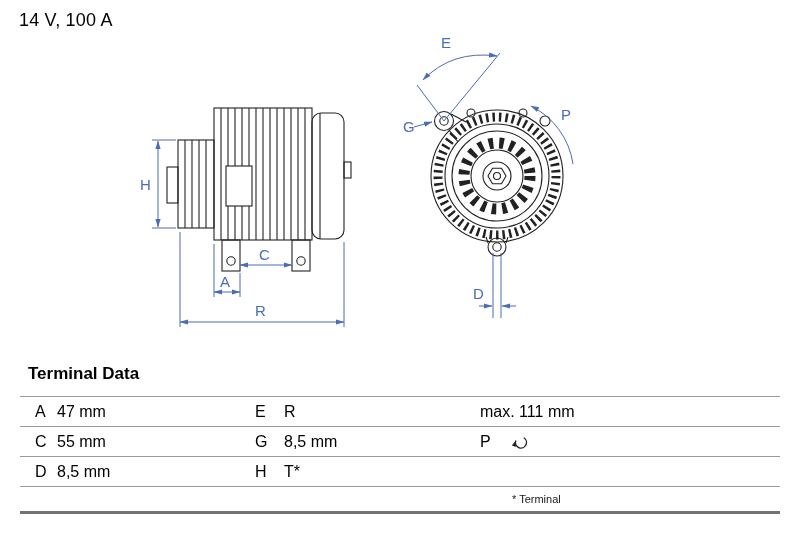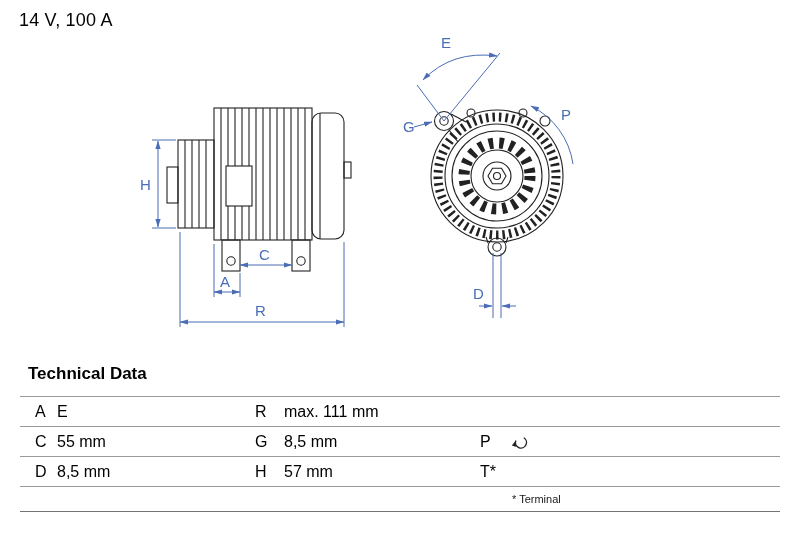--- a/index.html
+++ b/index.html
@@ -12,21 +12,21 @@
   .tech{position:absolute;left:20px;right:20px;top:364px;}
   .tech-heading{font-size:17px;font-weight:bold;margin:0 0 12px 8px;}
   .tbl{border-bottom:1px solid #9a9a9a;}
   .trow{
     display:grid;grid-template-columns:22px 198px 29px 196px 32px auto;
     padding-left:15px;height:29px;align-items:center;
     border-top:1px solid #9a9a9a;font-size:16px;
   }
   .tkey,.tval{white-space:nowrap;}
   .rot-icon{vertical-align:middle;display:inline-block;}
-  .footnote-row{height:24px;display:flex;align-items:center;border-bottom:1px solid #737373;}
+  .footnote-row{height:24px;display:flex;align-items:center;border-bottom:3px solid #737373;}
   .footnote{font-size:11px;margin-left:492px;color:#1a1a1a;}
 </style>
 </head>
 <body>
 
 <div class="page">
 
   <div class="title">14 V, 100 A</div>
 
   <svg class="drawing" width="800" height="356" viewBox="0 0 800 356">
@@ -141,25 +141,26 @@
       <text x="259" y="260">C</text>
       <text x="255" y="316">R</text>
       <text x="441" y="48">E</text>
       <text x="403" y="132">G</text>
       <text x="561" y="120">P</text>
       <text x="473" y="299">D</text>
     </g>
   </svg>
 
   <div class="tech">
-    <div class="tech-heading">Technical Data</div>
+    <div class="tech-heading">Terminal Data</div>
 
     <div class="tbl">
       <div class="trow">
         <span class="tkey">A</span>
+        <span class="tval">47 mm</span>
         <span class="tkey">E</span>
         <span class="tkey">R</span>
         <span class="tval">max. 111 mm</span>
       </div>
 
       <div class="trow">
         <span class="tkey">C</span>
         <span class="tval">55 mm</span>
         <span class="tkey">G</span>
         <span class="tval">8,5 mm</span>
@@ -173,21 +174,20 @@
             </defs>
             <path d="M 11.75 3.74 A 5.5 5.5 0 1 1 3.83 6.62" fill="none" stroke="#222" stroke-width="1.4" marker-end="url(#rotarr)"></path>
           </svg>
         </span>
       </div>
 
       <div class="trow">
         <span class="tkey">D</span>
         <span class="tval">8,5 mm</span>
         <span class="tkey">H</span>
-        <span class="tval">57 mm</span>
         <span class="tkey">T*</span>
       </div>
     </div>
 
     <div class="footnote-row">
       <span class="footnote">* Terminal</span>
     </div>
   </div>
 
 </div>

